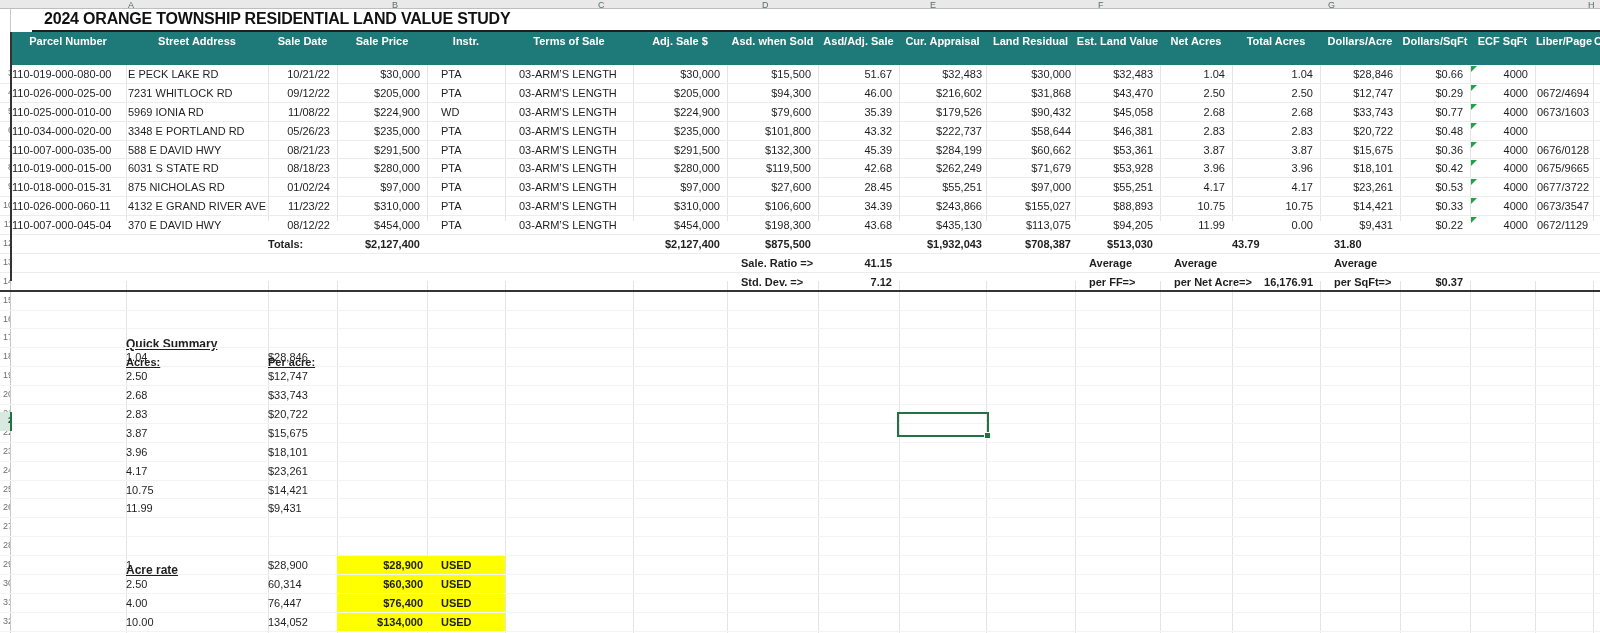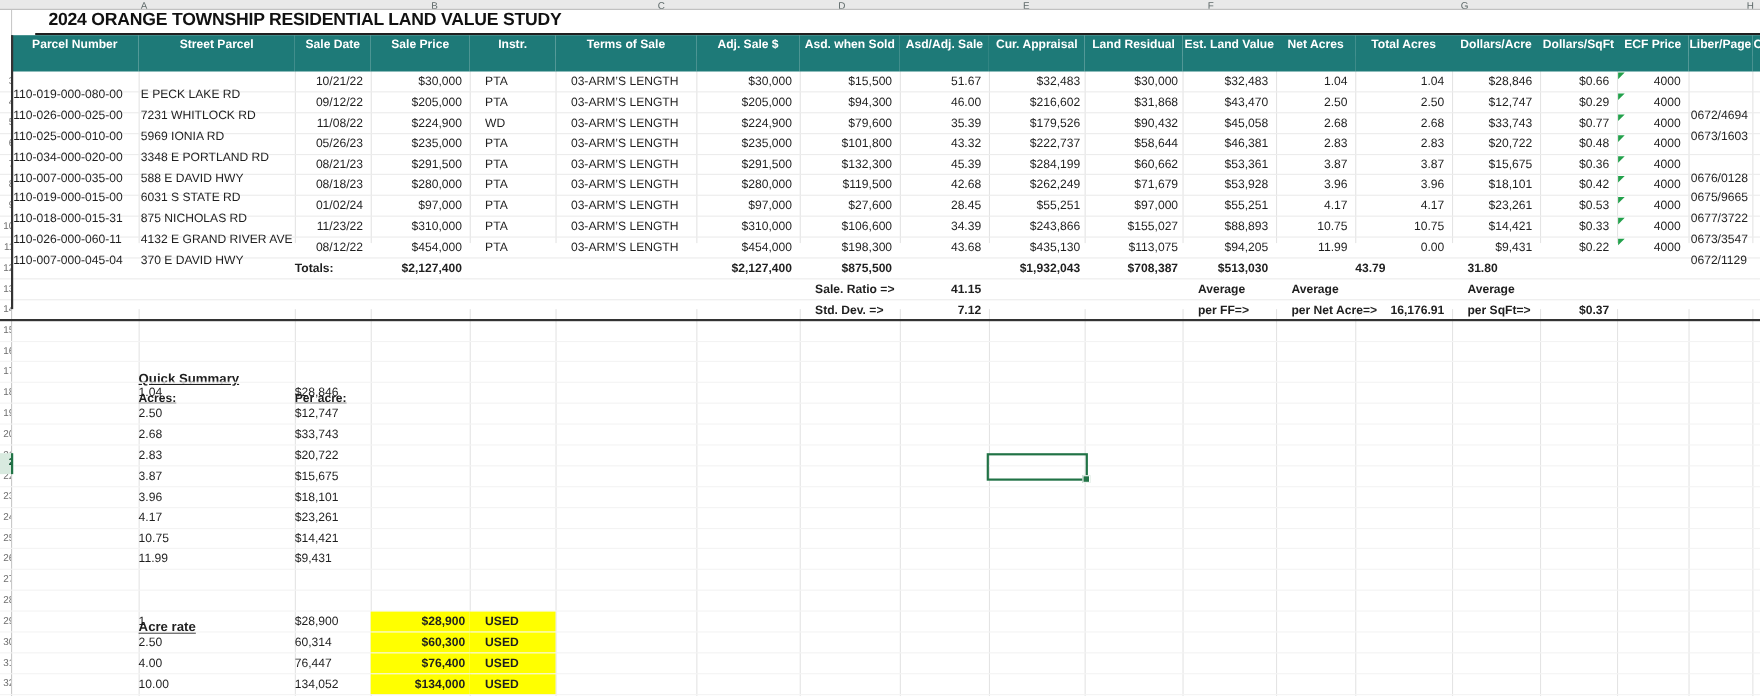--- a/index.html
+++ b/index.html
@@ -25,21 +25,21 @@
   .row.header-row{height:33px;border-bottom:none;}
   .row.stddev{border-bottom:2px solid #333;}
   .row.noline{border-bottom:1px solid #f3f3f3;}
   .c{font-size:11px;line-height:18px;white-space:nowrap;overflow:visible;}
   .title-cell{grid-column:2 / span 8;font-size:16px;font-weight:bold;line-height:22px;padding-left:2px;letter-spacing:-0.2px;color:#111;}
   .hd{background:var(--c-header,#1e7a78);color:var(--c-headertext,#fff);font-weight:bold;text-align:center;line-height:19px;}
   .hd.lft{text-align:left;padding-left:1px;}
   .rn{position:relative;overflow:hidden;}
   .rn span{position:absolute;right:-3px;top:2px;font-size:9px;line-height:12px;color:#6f6f6f;}
   .lft{text-align:left;padding-left:14px;}
-  .lp2{padding-left:2px;margin-top:12px;}
+  .lp2{padding-left:2px;}
   .rt{text-align:right;padding-right:7px;}
   .rp4{padding-right:4px;}
   .ctr{text-align:left;}
   .b{font-weight:bold;}
   .ul{text-decoration:underline;margin-top:24px;}
   .fs12{font-size:12px;}
   .g1{grid-column:1}.g2{grid-column:2}.g3{grid-column:3}.g4{grid-column:4}.g5{grid-column:5}
   .g6{grid-column:6}.g7{grid-column:7}.g8{grid-column:8}.g9{grid-column:9}.g10{grid-column:10}
   .g11{grid-column:11}.g12{grid-column:12}.g13{grid-column:13}.g14{grid-column:14}.g15{grid-column:15}
   .g16{grid-column:16}.g17{grid-column:17}.g18{grid-column:18}.g19{grid-column:19}.g20{grid-column:20}
@@ -118,36 +118,36 @@
           <span></span>
         </div>
       <div class="c title-cell">2024 ORANGE TOWNSHIP RESIDENTIAL LAND VALUE STUDY</div>
     </div>
 
     <div class="row header-row">
       <div class="c rn g1">
           <span></span>
         </div>
       <div class="c hd g2">Parcel Number</div>
-      <div class="c hd g3">Street Parcel</div>
+      <div class="c hd g3">Street Address</div>
       <div class="c hd g4">Sale Date</div>
       <div class="c hd g5">Sale Price</div>
       <div class="c hd g6">Instr.</div>
       <div class="c hd g7">Terms of Sale</div>
       <div class="c hd g8">Adj. Sale $</div>
       <div class="c hd g9">Asd. when Sold</div>
       <div class="c hd g10">Asd/Adj. Sale</div>
       <div class="c hd g11">Cur. Appraisal</div>
       <div class="c hd g12">Land Residual</div>
       <div class="c hd g13">Est. Land Value</div>
       <div class="c hd g14">Net Acres</div>
       <div class="c hd g15">Total Acres</div>
       <div class="c hd g16">Dollars/Acre</div>
       <div class="c hd g17">Dollars/SqFt</div>
-      <div class="c hd g18">ECF Price</div>
+      <div class="c hd g18">ECF SqFt</div>
       <div class="c hd g19">Liber/Page</div>
       <div class="c hd lft g20">C</div>
     </div>
 
     <div>
 
         <div class="row">
           <div class="c rn g1">
             <span>3</span>
           </div>

